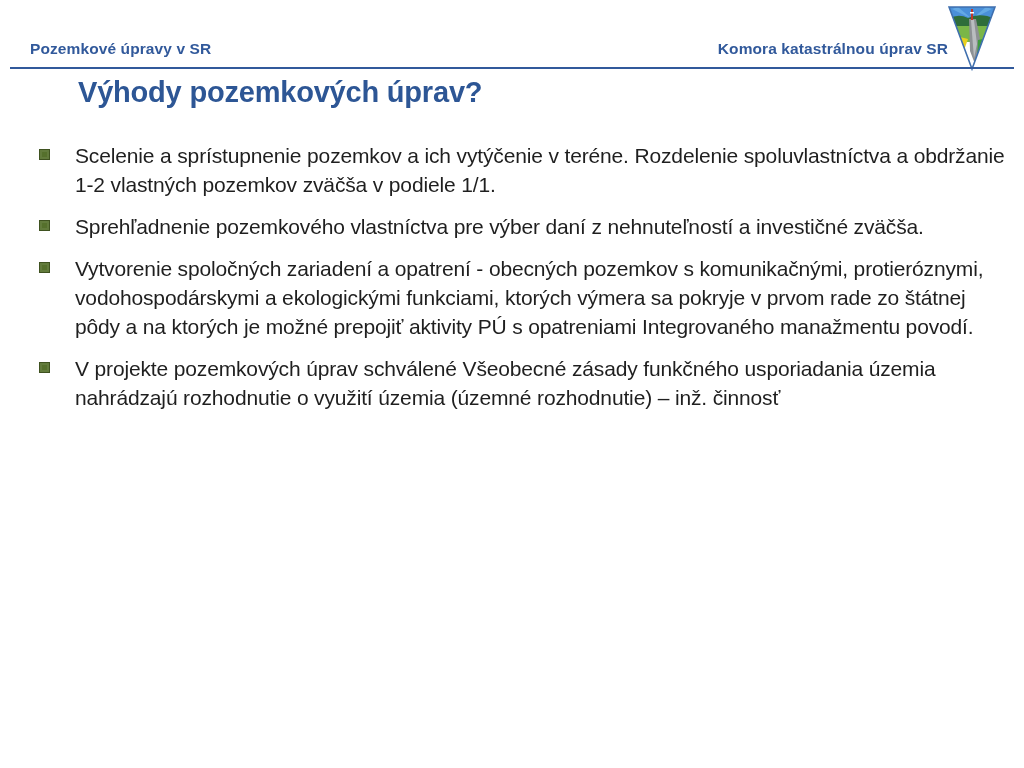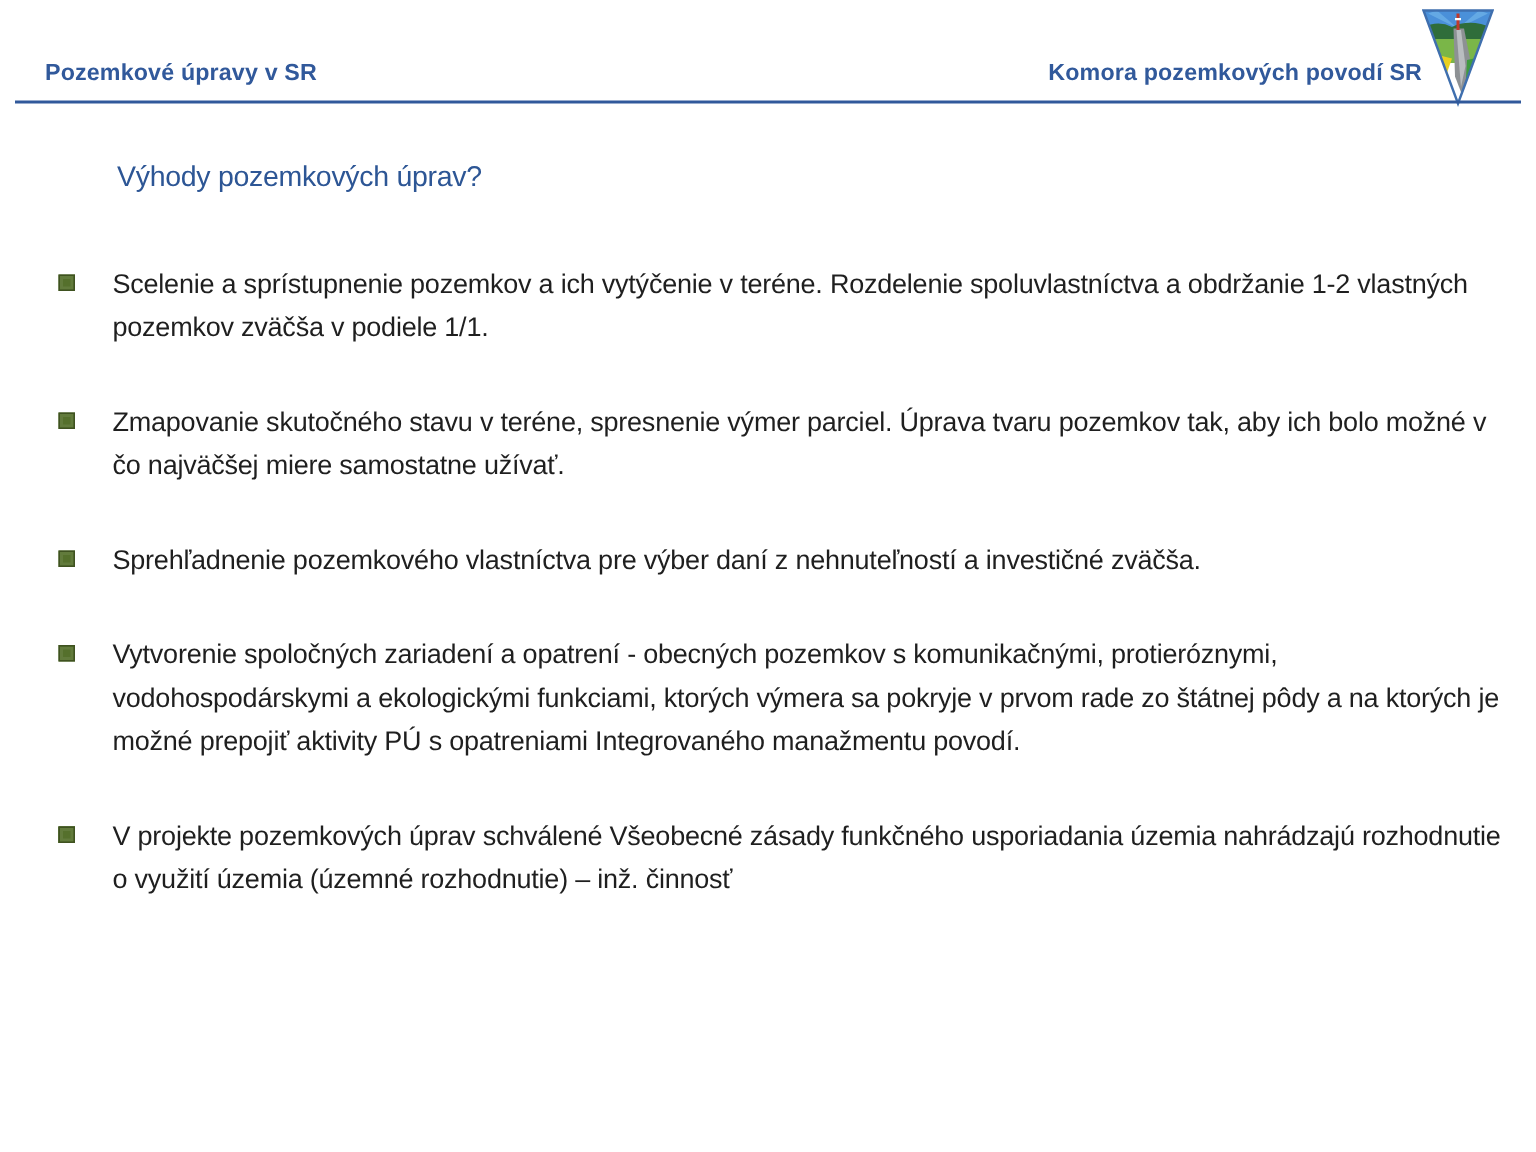--- a/index.html
+++ b/index.html
@@ -27,56 +27,55 @@
     position: absolute; right: 28px; top: 6px;
     width: 48px; height: 66px; display: block;
   }
   .rule {
     position: absolute; left: 10px; right: 10px; top: 67px;
     height: 2px; background: var(--accent, #31599B);
   }
 
   
   .title {
-    position: absolute; left: 78px; top: 108px;
-    font-size: 19px; font-weight: 400; letter-spacing: -0.2px;
+    position: absolute; left: 78px; top: 76px;
+    font-size: 29px; font-weight: 700; letter-spacing: -0.2px;
     color: var(--title-color, #2D5695);
   }
 
   
   .bullet-list {
     position: absolute; left: 38px; top: 141px; width: 975px;
     list-style: none;
   }
   .bullet-list li {
     position: relative;
     padding-left: 37px;
     margin-bottom: 13px;
-    font-size: 18px;
+    font-size: 21px;
     line-height: 29px;
     letter-spacing: -0.15px;
     color: #1f1f1f;
-    margin-top: 34px;
   }
   .bullet-list li .marker {
     position: absolute; left: 1px; top: 8px;
     width: 11px; height: 11px;
     background: var(--marker-fill, #55702C);
     border: 1px solid var(--marker-border, #3F5220);
     box-shadow: inset 0 0 0 2px rgba(255,255,255,0.08);
   }
 </style>
 </head>
 <body>
 
 <div class="slide">
 
   <span class="header-left">Pozemkové úpravy v SR</span>
 
-  <span class="header-right">Komora pozemkových povodí SR</span>
+  <span class="header-right">Komora katastrálnou úprav SR</span>
 
   <span class="logo">
     <svg viewBox="0 0 48 66" width="48" height="66" aria-hidden="true">
       <defs>
         <clipPath id="tri">
             <path d="M1,1 L47,1 L24,63 Z"></path>
           </clipPath>
       </defs>
       <g clip-path="url(#tri)">
         <rect x="0" y="0" width="48" height="16" fill="#4A90D9"></rect>
@@ -94,20 +93,20 @@
       <path d="M1,1 L47,1 L24,63 Z" fill="none" stroke="#3F6FAE" stroke-width="1.6"></path>
     </svg>
   </span>
 
   <div class="rule"></div>
 
   <h1 class="title">Výhody pozemkových úprav?</h1>
 
   <ul class="bullet-list" id="bullet-list">
       <li><span class="marker"></span><span>Scelenie a sprístupnenie pozemkov a ich vytýčenie v teréne. Rozdelenie spoluvlastníctva a obdržanie 1-2 vlastných pozemkov zväčša v podiele 1/1.</span></li>
-      <li><span class="marker"></span><span>Zmapovanie skutočného stavu v teréne, spresnenie výmer parciel. Úprava tvaru pozemkov tak, aby ich bolo možné v čo najväčšej miere samostatne užívať.</span></li>
+      <li><span class="marker"></span></li>
       <li><span class="marker"></span><span>Sprehľadnenie pozemkového vlastníctva pre výber daní z nehnuteľností a investičné zväčša.</span></li>
       <li><span class="marker"></span><span>Vytvorenie spoločných zariadení a opatrení - obecných pozemkov s komunikačnými, protieróznymi, vodohospodárskymi a ekologickými funkciami, ktorých výmera sa pokryje v prvom rade zo štátnej pôdy a na ktorých je možné prepojiť aktivity PÚ s opatreniami Integrovaného manažmentu povodí.</span></li>
       <li><span class="marker"></span></li>
       <li><span class="marker"></span><span>V projekte pozemkových úprav schválené Všeobecné zásady funkčného usporiadania územia nahrádzajú rozhodnutie o využití územia (územné rozhodnutie) – inž. činnosť</span></li>
     </ul>
 
 </div>
 
 </body></html>

